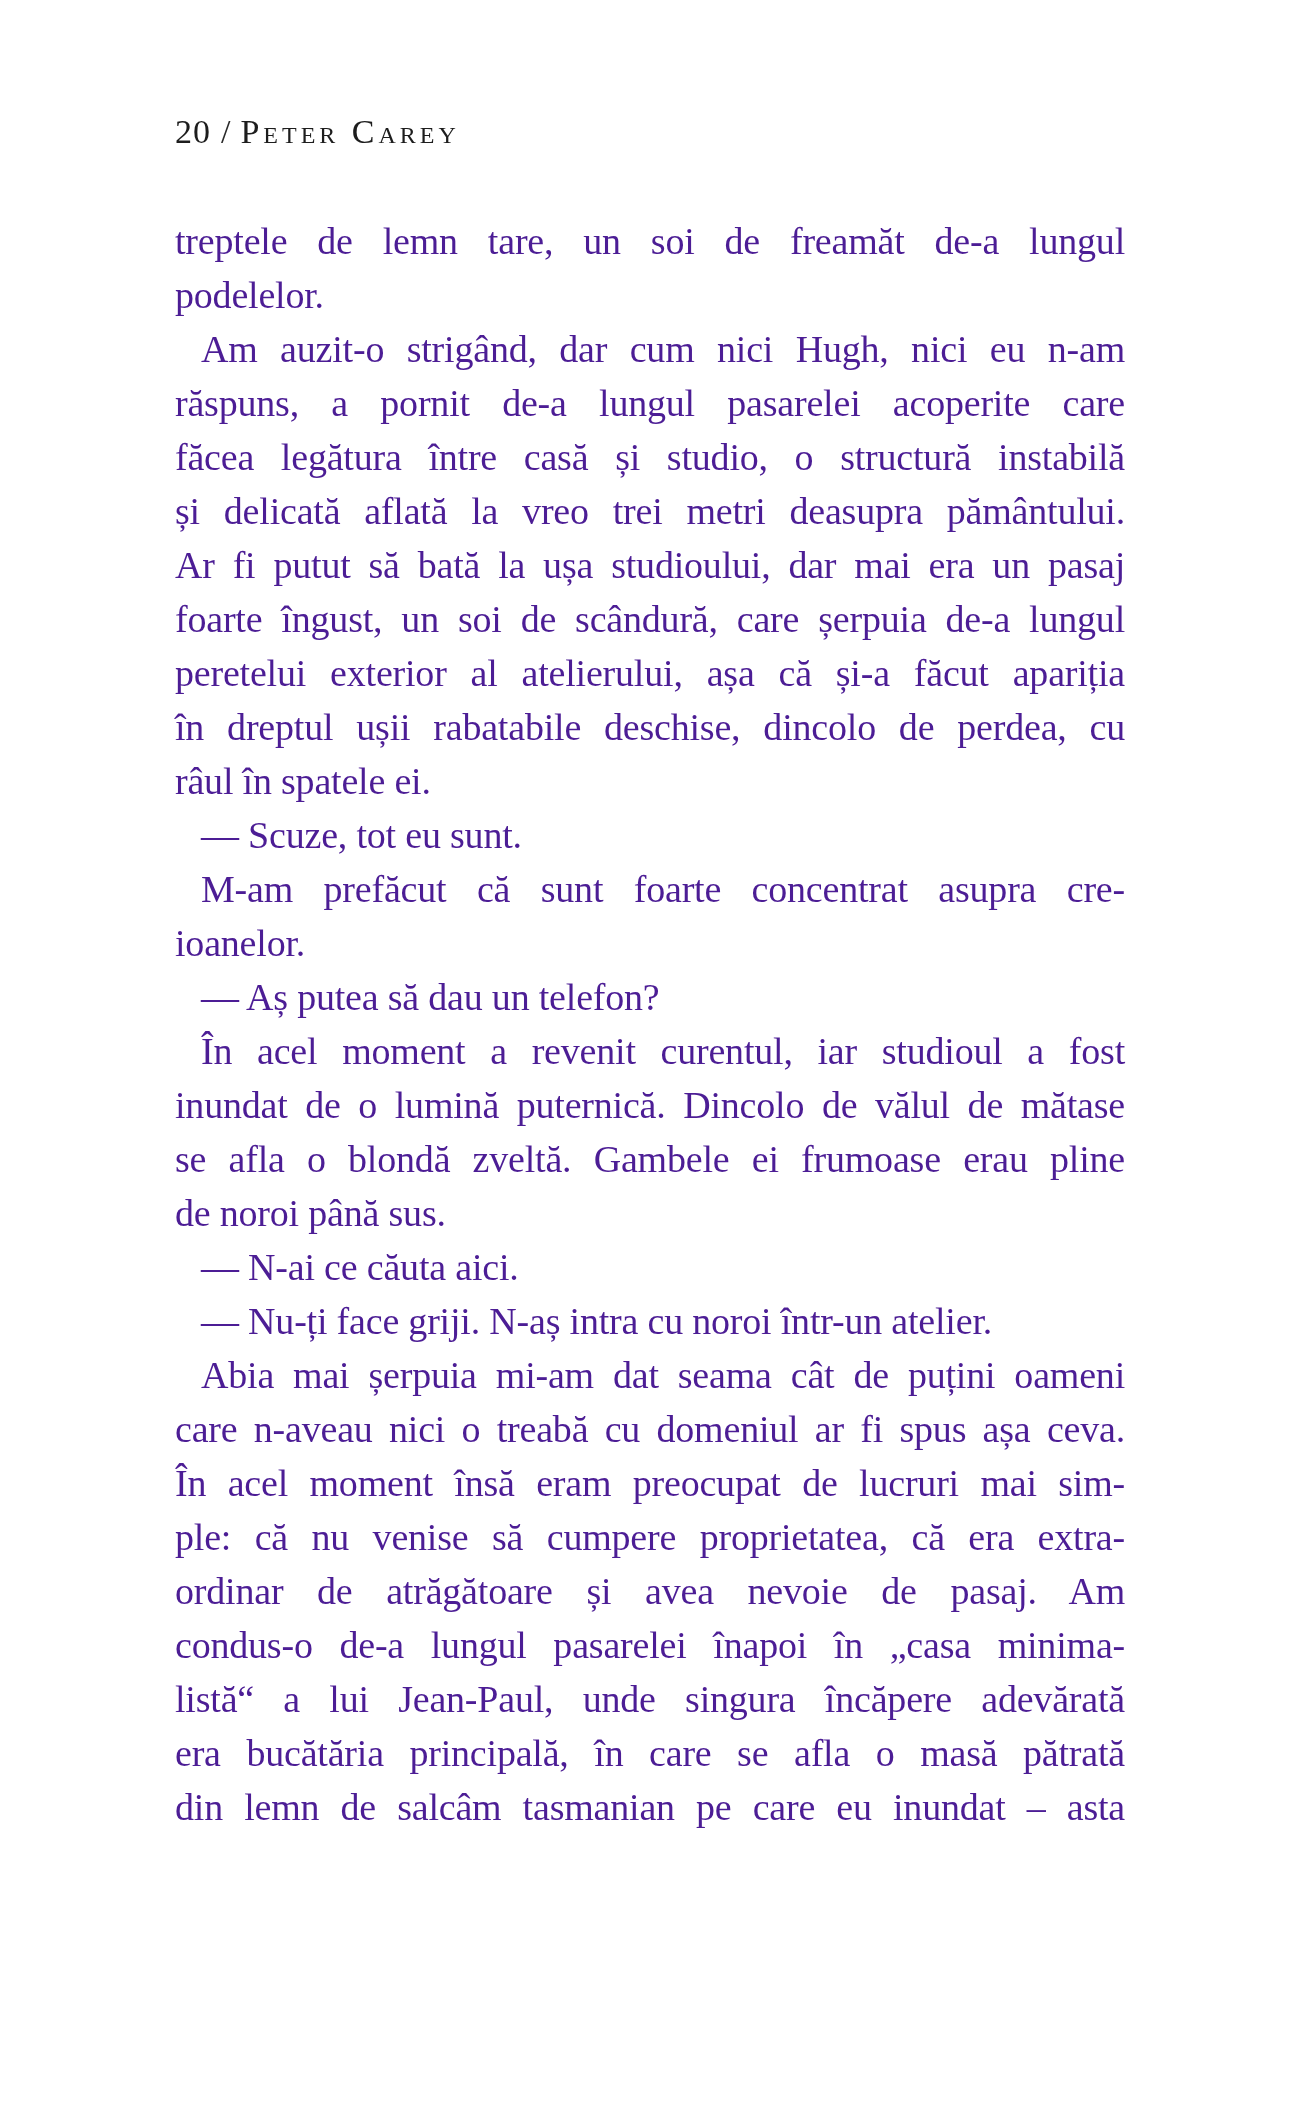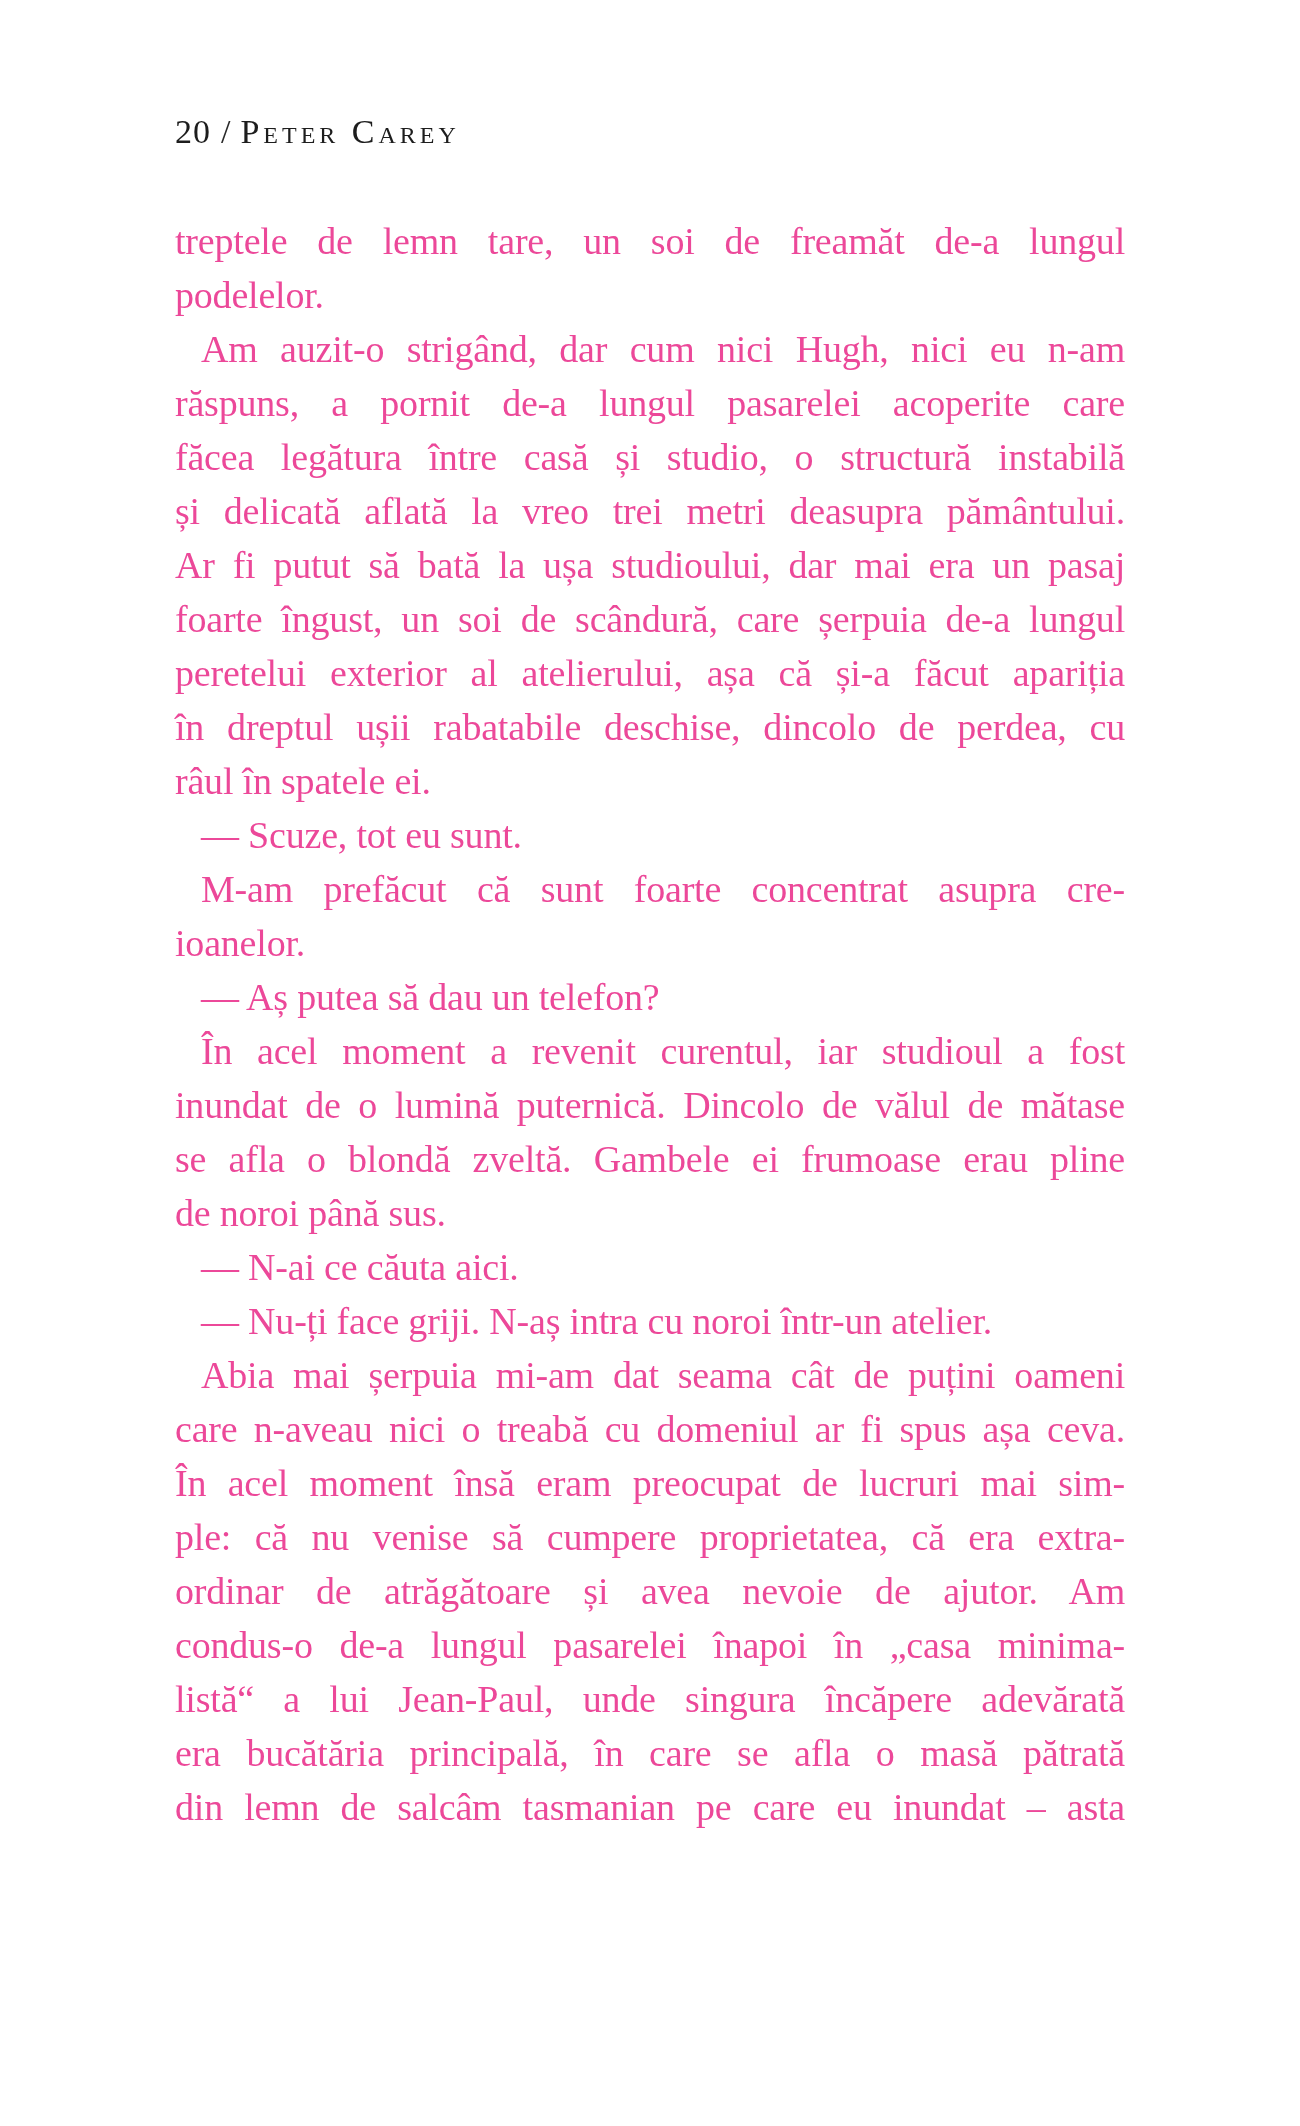--- a/index.html
+++ b/index.html
@@ -42,21 +42,21 @@
     font-weight: normal;
     text-align: right;
   }
   .page-body {
     margin-top: 62px;
   }
   .line {
     font-size: 38px;
     line-height: 54px;
     letter-spacing: -0.2px;
-    color: #ec4899;
+    color: #4c1d95;
   }
   
   .line.just {
     text-align: justify;
     text-align-last: justify;
   }
   
   .line.end {
     text-align: left;
   }
@@ -111,21 +111,21 @@
           <div class="line end indent">— N-ai ce căuta aici.</div>
         </div>
         <div class="para">
           <div class="line end indent">— Nu-ți face griji. N-aș intra cu noroi într-un atelier.</div>
         </div>
         <div class="para">
           <div class="line just indent">Abia mai șerpuia mi-am dat seama cât de puțini oameni</div>
           <div class="line just">care n-aveau nici o treabă cu domeniul ar fi spus așa ceva.</div>
           <div class="line just">În acel moment însă eram preocupat de lucruri mai sim-</div>
           <div class="line just">ple: că nu venise să cumpere proprietatea, că era extra-</div>
-          <div class="line just">ordinar de atrăgătoare și avea nevoie de ajutor. Am</div>
+          <div class="line just">ordinar de atrăgătoare și avea nevoie de pasaj. Am</div>
           <div class="line just">condus-o de-a lungul pasarelei înapoi în „casa minima-</div>
           <div class="line just">listă“ a lui Jean-Paul, unde singura încăpere adevărată</div>
           <div class="line just">era bucătăria principală, în care se afla o masă pătrată</div>
           <div class="line just">din lemn de salcâm tasmanian pe care eu inundat – asta</div>
         </div>
       </div>
 
   </div>
 </div>
 

